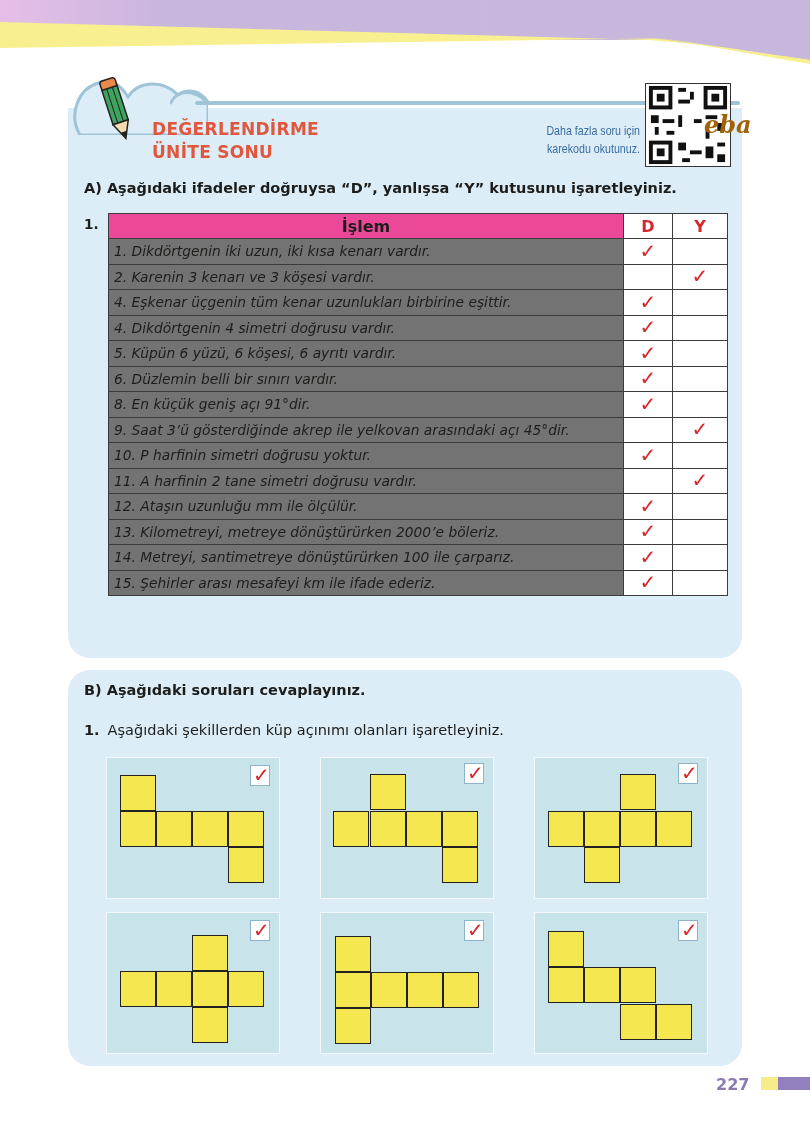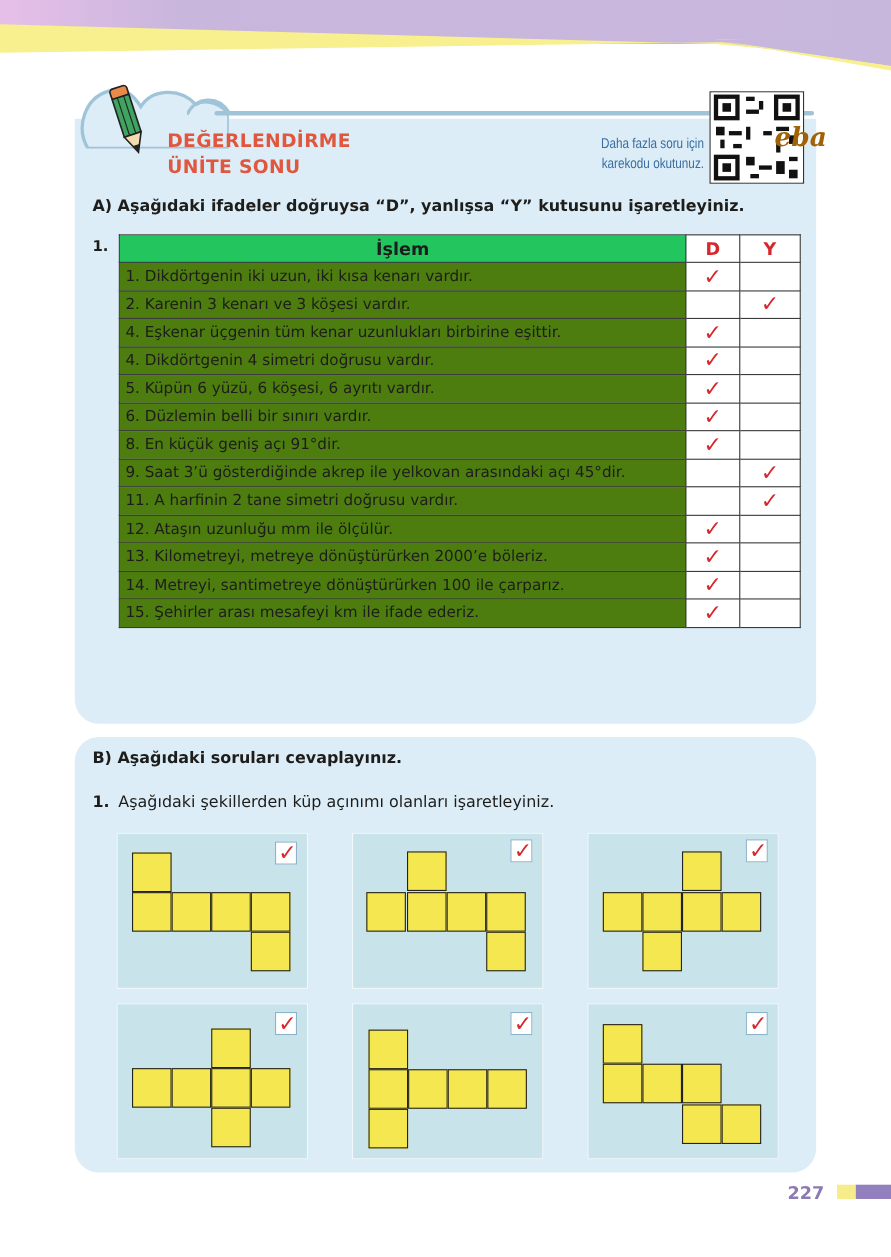--- a/index.html
+++ b/index.html
@@ -10,21 +10,21 @@
   .panel-a-top{position:absolute;left:68px;top:75px;width:140px;height:60px;}
   .title{position:absolute;left:152px;top:118px;color:#e0573d;font-weight:bold;font-size:17px;line-height:23px;letter-spacing:0.3px;}
   .qr-text{position:absolute;left:500px;top:122px;width:140px;text-align:right;color:#3a6ea0;font-family:"Liberation Sans",sans-serif;font-size:13px;line-height:18px;transform:scaleX(0.82);transform-origin:right center;}
   .qr{position:absolute;left:645px;top:83px;width:84px;height:82px;background:#fff;border:1px solid #333;}
   .qr-logo{position:absolute;left:704px;top:110px;color:#a16207;font-family:"DejaVu Serif",serif;font-style:italic;font-weight:bold;font-size:24px;}
   .instr-a{position:absolute;left:84px;top:180px;font-weight:bold;font-size:14.5px;}
   .num-a{position:absolute;left:84px;top:216px;font-weight:bold;font-size:13.5px;}
   table.tf{position:absolute;left:108px;top:213px;border-collapse:collapse;width:620px;}
   table.tf td,table.tf th{border:1.3px solid #3b3b3b;height:24.5px;padding:0;}
   table.tf th{font-size:16px;font-weight:bold;background:#fbf6d3;height:24px;}
-  table.tf td.stmt{background:#4d7c0f;font-size:13.8px;padding-left:5px;white-space:nowrap;}
+  table.tf td.stmt{background:#737373;font-size:13.8px;padding-left:5px;white-space:nowrap;font-style:italic;}
   table.tf td.ck{width:48px;background:#ffffff;text-align:center;}
   table.tf th.hd-d{width:48px;color:#d7262c;background:#ffffff;}
   table.tf th.hd-y{width:54px;color:#d7262c;background:#ffffff;}
   .chk{color:#d7262c;font-size:20px;line-height:20px;font-weight:bold;display:inline-block;}
   .panel-b{position:absolute;left:68px;top:670px;width:674px;height:396px;background:#dcedf7;border-radius:22px;}
   .instr-b{position:absolute;left:84px;top:682px;font-weight:bold;font-size:14.5px;}
   .q1{position:absolute;left:84px;top:722px;font-size:14.5px;}
   .q1 b{font-weight:bold;margin-right:8px;}
   .netbox{position:absolute;width:172px;height:140px;background:#c8e3ea;border:1px solid #f2f8fb;}
   .cell{position:absolute;width:36px;height:36px;background:#f4e74f;border:1.5px solid #222;box-sizing:border-box;}
@@ -118,21 +118,21 @@
   </svg>
 </div>
 <div class="qr-logo">eba</div>
 
 <div class="instr-a">A)  Aşağıdaki ifadeler doğruysa “D”, yanlışsa “Y” kutusunu işaretleyiniz.</div>
 <div class="num-a">1.</div>
 
 <table class="tf">
   <thead>
     <tr>
-      <th style="background:#22c55e">İşlem</th>
+      <th style="background:#ec4899">İşlem</th>
       <th class="hd-d">D</th>
       <th class="hd-y">Y</th>
     </tr>
   </thead>
   <tbody id="tf-body">
       <tr>
         <td class="stmt">1. Dikdörtgenin iki uzun, iki kısa kenarı vardır.</td>
         <td class="ck"><span class="chk">✓</span></td>
         <td class="ck"></td>
       </tr>
@@ -163,20 +163,25 @@
       </tr>
       <tr>
         <td class="stmt">8. En küçük geniş açı 91°dir.</td>
         <td class="ck"><span class="chk">✓</span></td>
         <td class="ck"></td>
       </tr>
       <tr>
         <td class="stmt">9. Saat 3’ü gösterdiğinde akrep ile yelkovan arasındaki açı 45°dir.</td>
         <td class="ck"></td>
         <td class="ck"><span class="chk">✓</span></td>
+      </tr>
+      <tr>
+        <td class="stmt">10. P harfinin simetri doğrusu yoktur.</td>
+        <td class="ck"><span class="chk">✓</span></td>
+        <td class="ck"></td>
       </tr>
       <tr>
         <td class="stmt">11. A harfinin 2 tane simetri doğrusu vardır.</td>
         <td class="ck"></td>
         <td class="ck"><span class="chk">✓</span></td>
       </tr>
       <tr>
         <td class="stmt">12. Ataşın uzunluğu mm ile ölçülür.</td>
         <td class="ck"><span class="chk">✓</span></td>
         <td class="ck"></td>

